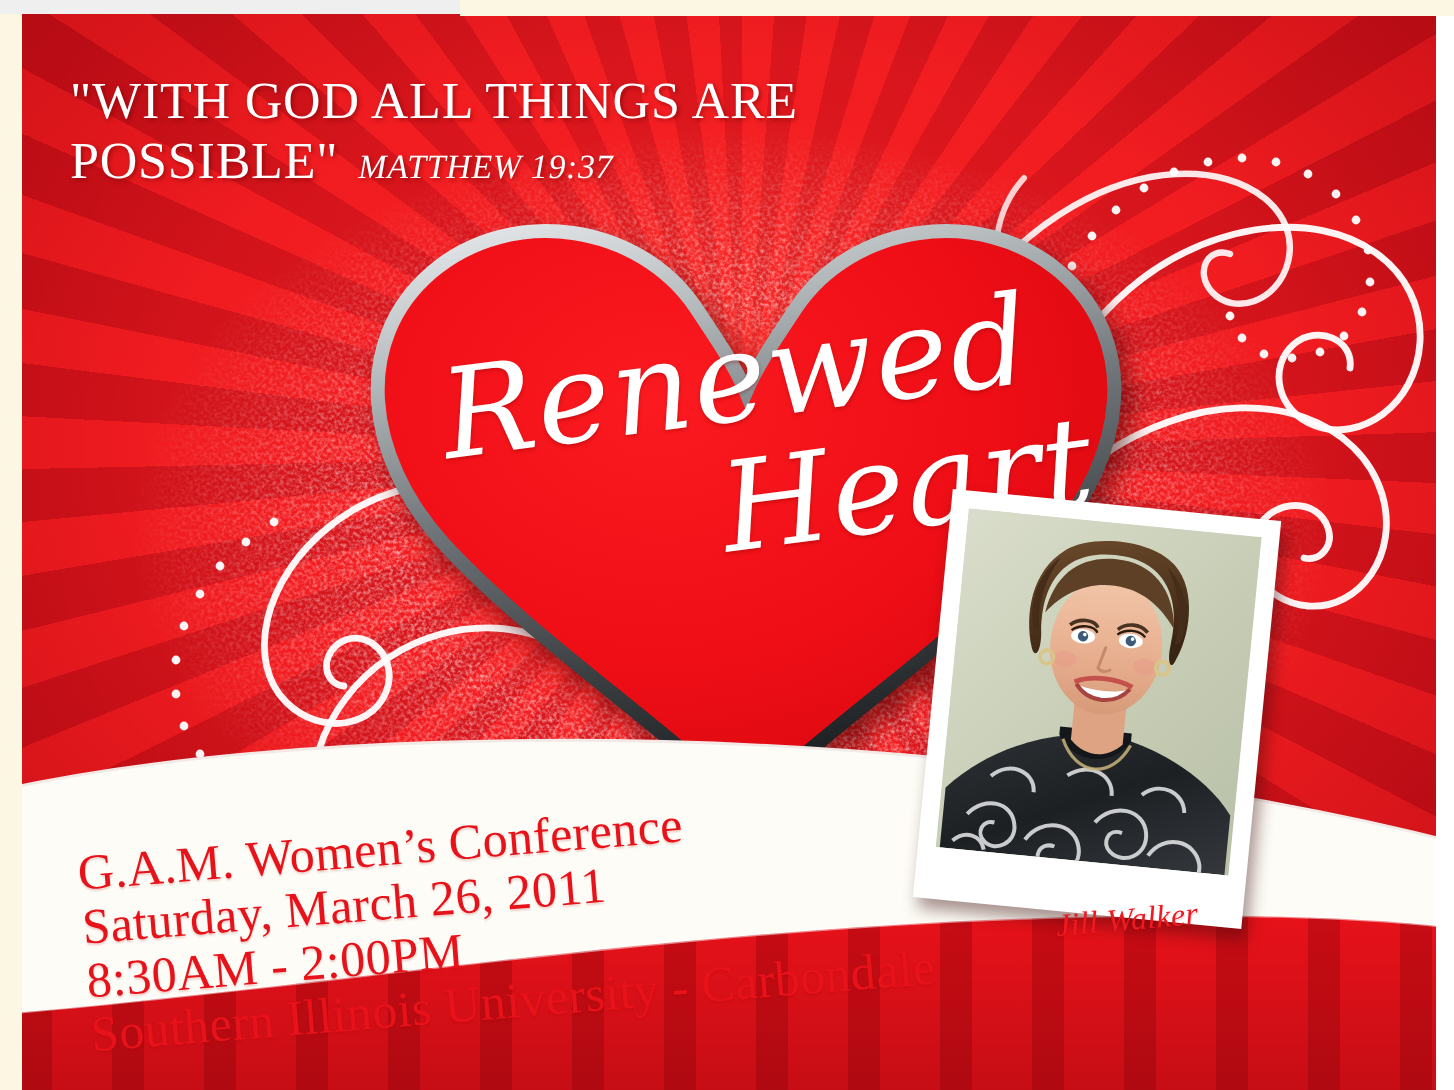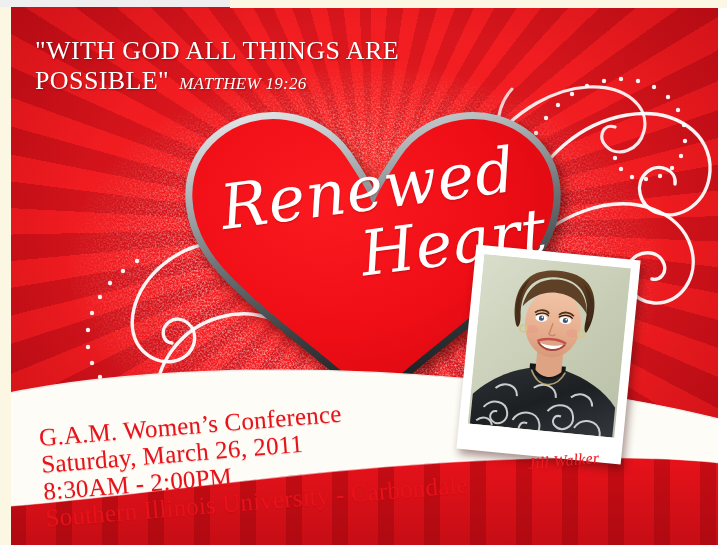--- a/index.html
+++ b/index.html
@@ -291,21 +291,21 @@
             <circle cx="140" cy="160" r="2.2"></circle>
         </g>
       </svg>
     </div>
 
   </div>
 
   <div id="scripture">
     <div class="verse-line">"WITH GOD ALL THINGS ARE</div>
     <div class="verse-line">
-      <span>POSSIBLE"</span><span class="ref">MATTHEW 19:26</span>
+      <span>POSSIBLE"</span><span class="ref">MATTHEW 19:37</span>
     </div>
   </div>
 
   <div id="heart-wrap">
     <svg width="410" height="310" viewBox="0 0 410 310">
       <defs>
         <linearGradient id="hstroke" x1="0" y1="0" x2="0.3" y2="1">
           <stop offset="0%" stop-color="#e9ecee"></stop>
           <stop offset="22%" stop-color="#b9bec1"></stop>
           <stop offset="50%" stop-color="#6f7478"></stop>

